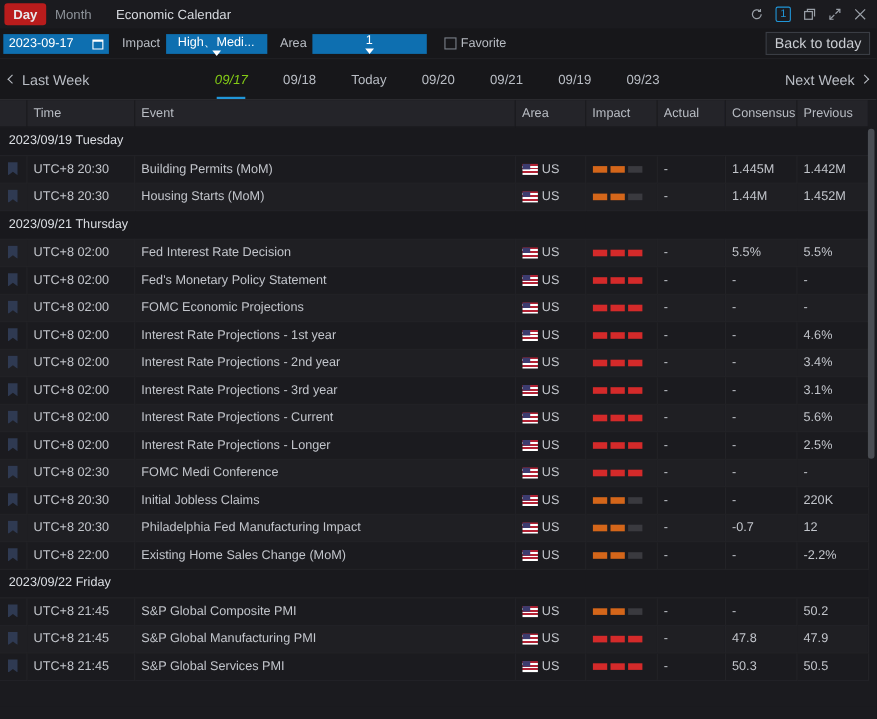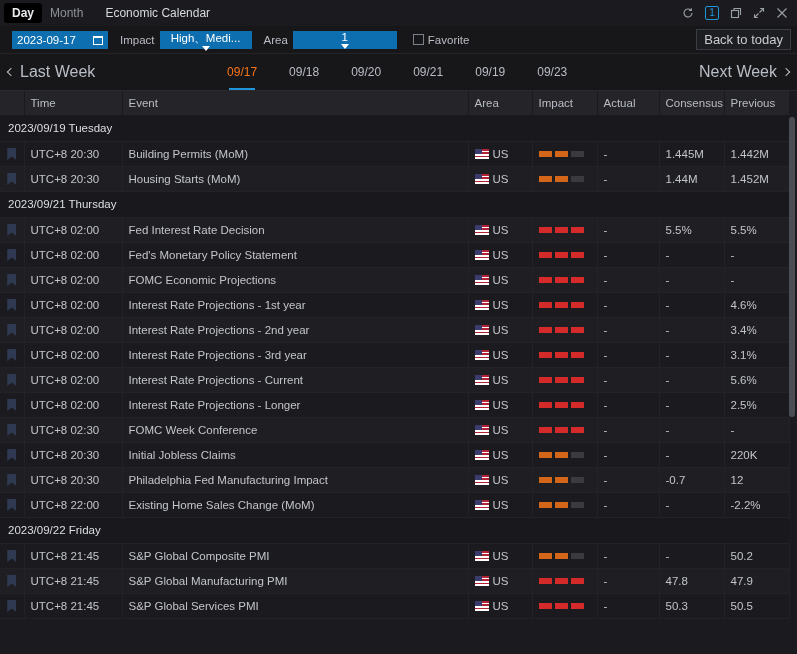--- a/index.html
+++ b/index.html
@@ -21,40 +21,40 @@
   }
   .mode-group { display: flex; align-items: center; gap: 0; }
   .mode-tab {
     font-size: 12px;
     padding: 3px 8px;
     border-radius: 3px;
     color: #8d9299;
     cursor: pointer;
     line-height: 14px;
   }
-  .mode-tab.active { background: #000000; color: #e8eaed; font-weight: bold; }
+  .mode-tab.active { background: #b91c1c; color: #e8eaed; font-weight: bold; }
   .win-title {
     font-size: 12px; color: #d6d9de; margin-left: 14px;
   }
   .titlebar-spacer { flex: 1; }
   .win-ctrls { display: flex; align-items: center; gap: 11px; padding-right: 3px; }
   .win-ctrls .ic { color: #9aa0a8; cursor: pointer; display: flex; align-items: center; justify-content:center; }
   .badge-one {
     width: 14px; height: 14px; border: 1px solid #2196d8; color: #2196d8;
     font-size: 10px; line-height: 12px; text-align: center; border-radius: 2px;
     cursor: pointer;
   }
 
   
   .toolbar {
     height: 28px;
     background: #17171a;
     display: flex;
     align-items: center;
-    padding: 0 6px 0 12px;
+    padding: 0 6px 0 3px;
     border-bottom: 1px solid #242428;
   }
   .date-field {
     display: flex; align-items: center; justify-content: space-between;
     background: #0e6fb0; color: #ffffff; font-size: 11.5px;
     height: 18px; width: 96px; padding: 0 5px; cursor: pointer;
   }
   .cal-icon { width: 10px; height: 10px; position: relative; }
   .cal-icon i {
     position: absolute; left: 0; top: 1px; width: 10px; height: 9px;
@@ -83,33 +83,33 @@
 
   
   .weeknav {
     height: 37px;
     background: #17171a;
     display: flex; align-items: center;
     padding: 0 8px;
     border-bottom: 1px solid #2a2a2e;
     position: relative;
   }
-  .wk-side { display: flex; align-items: center; gap: 6px; font-size: 16px; color: #b9bdc4; cursor: pointer; }
+  .wk-side { display: flex; align-items: center; gap: 6px; font-size: 13px; color: #b9bdc4; cursor: pointer; }
   .chev {
     display:inline-block; width: 6px; height: 6px; border-top: 1.4px solid #b9bdc4;
     border-right: 1.4px solid #b9bdc4;
   }
   .chev.left { transform: rotate(-135deg); }
   .chev.right { transform: rotate(45deg); }
   .days { flex: 1; display: flex; align-items: center; justify-content: center; gap: 0; height: 100%; }
   .day {
     font-size: 12px; color: #b9bdc4; cursor: pointer; padding: 0 16px;
     height: 100%; display: flex; align-items: center; position: relative;
   }
-  .day.active { color: #f97316; }
+  .day.active { color: #84cc16; font-style: italic; }
   .day.active::after {
     content: ""; position: absolute; bottom: 0; left: 50%; transform: translateX(-50%);
     width: 26px; height: 2px; background: #2196d8;
   }
 
   
   .table-wrap { position: relative; height: 551px; overflow: hidden; background: #1b1b1f; }
   table { width: 789px; border-collapse: collapse; table-layout: fixed; }
   thead th {
     background: #242429;
@@ -241,20 +241,21 @@
 </div>
 
 <div class="weeknav">
   <div class="wk-side">
     <span class="chev left"></span>
     <span>Last Week</span>
   </div>
   <div class="days" id="days-host">
       <div class="day active">09/17</div>
       <div class="day">09/18</div>
+      <div class="day">Today</div>
       <div class="day">09/20</div>
       <div class="day">09/21</div>
       <div class="day">09/19</div>
       <div class="day">09/23</div>
     </div>
   <div class="wk-side">
     <span>Next Week</span>
     <span class="chev right"></span>
   </div>
 </div>
@@ -486,21 +487,21 @@
               <span class="bar high"></span>
             </div>
           </td>
           <td class="c-actual">-</td>
           <td class="c-cons">-</td>
           <td class="c-prev">2.5%</td>
         </tr>
         <tr class="ev-row">
           <td class="star-cell"><span class="bookmark"></span></td>
           <td class="c-time">UTC+8 02:30</td>
-          <td class="c-event">FOMC Week Conference</td>
+          <td class="c-event">FOMC Medi Conference</td>
           <td class="c-area">
             <div class="area-cell">
               <span class="flag"></span>
               <span>US</span>
             </div>
           </td>
           <td class="c-impact">
             <div class="impact-bars">
               <span class="bar high"></span>
               <span class="bar high"></span>

